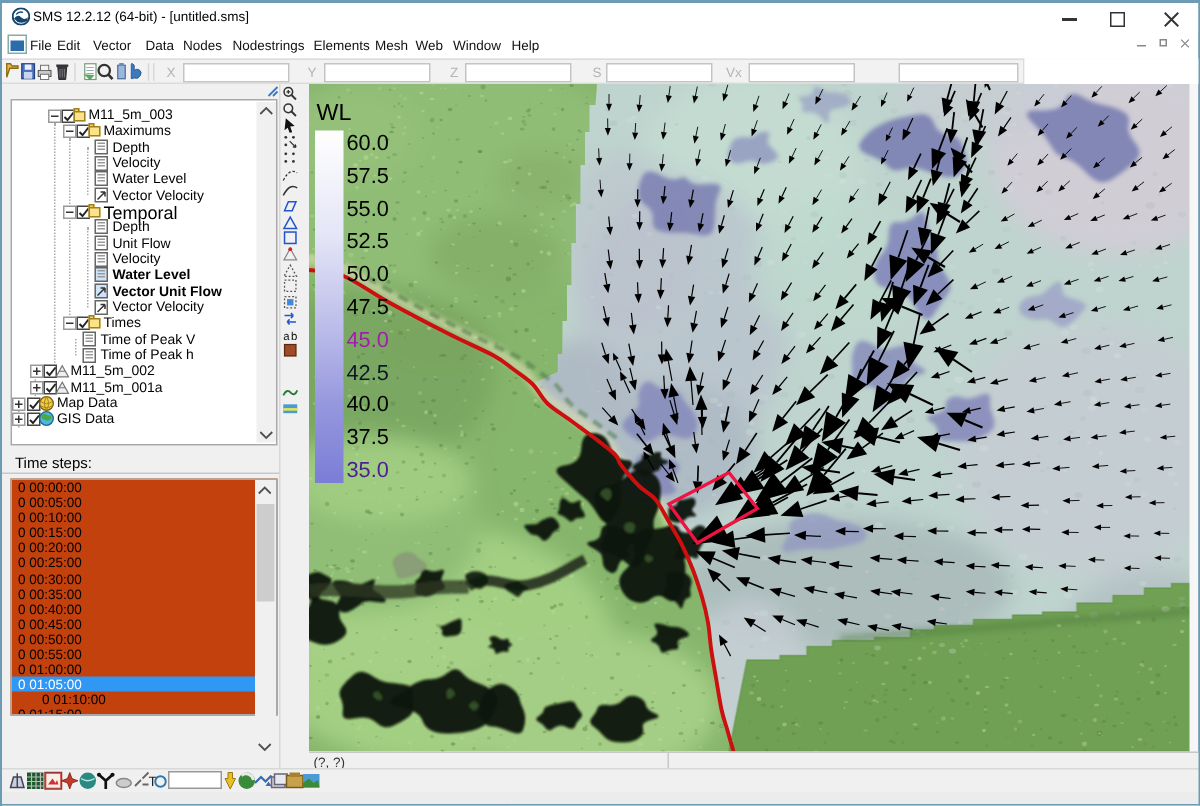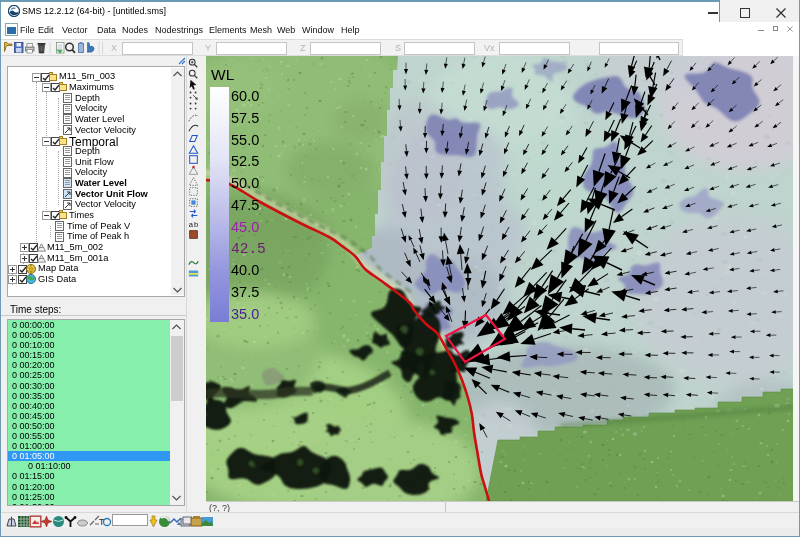--- a/index.html
+++ b/index.html
@@ -1,17 +1,17 @@
 <!DOCTYPE html>
 <html><head><meta charset="utf-8"><style>
 *{margin:0;padding:0;box-sizing:border-box;font-family:"Liberation Sans",sans-serif;}
 html,body{width:800px;height:537px;overflow:hidden;background:#f0f0f0;position:relative;}
 .abs{position:absolute;}
 </style></head><body>
-<div class="abs" style="left:0;top:0;width:720px;height:22px;background:#fff;border-left:1px solid #6d9bb4;border-top:2px solid #6d9bb4;border-right:1px solid #6d9bb4;">
+<div class="abs" style="left:0;top:0;width:800px;height:22px;background:#fff;border-left:1px solid #6d9bb4;border-top:2px solid #6d9bb4;border-right:1px solid #6d9bb4;">
  <svg class="abs" style="left:7px;top:3px" width="12" height="12" viewBox="0 0 13 13">
       <circle cx="6.5" cy="6.5" r="6" fill="#fff" stroke="#14456e" stroke-width="1.4"></circle>
       <path d="M1.5,8 Q4,4.5 6.5,7 Q9,9.5 11.5,7 L11,9.5 Q8,12 4,10.5 Z" fill="#14456e"></path>
       <path d="M3,5 Q5,2.5 8,3.5" stroke="#14456e" fill="none" stroke-width="1"></path>
     </svg>
  <div class="abs" style="left:21px;top:4px;font-size:9px;color:#000;">SMS 12.2.12 (64-bit) - [untitled.sms]</div>
  <div class="abs" style="left:707px;top:10px;width:10px;height:1.5px;background:#333;"></div>
  <div class="abs" style="left:739px;top:6px;width:10px;height:10px;border:1.5px solid #333;"></div>
  <svg class="abs" style="left:775px;top:6px" width="10" height="10" viewBox="0 0 10 10">
       <path d="M0.5,0.5 L9.5,9.5 M9.5,0.5 L0.5,9.5" stroke="#333" stroke-width="1.3"></path>
@@ -232,21 +232,21 @@
 <div class="abs" style="left:171px;top:68px;width:13px;height:227px;background:#f0f0f0;"></div>
 <svg class="abs" style="left:173px;top:71px" width="9" height="6" viewBox="0 0 9 6">
     <path d="M0.5,5 L4.5,1 L8.5,5" stroke="#505050" fill="none" stroke-width="1.2"></path>
   </svg>
 <svg class="abs" style="left:173px;top:287px" width="9" height="6" viewBox="0 0 9 6">
     <path d="M0.5,1 L4.5,5 L8.5,1" stroke="#505050" fill="none" stroke-width="1.2"></path>
   </svg>
 <div class="abs" style="left:0;top:298px;width:186px;height:214px;background:#f0f0f0;"></div>
 <div class="abs" style="left:10px;top:304px;font-size:10px;color:#000;">Time steps:</div>
 <div class="abs" style="left:0;top:315px;width:186px;height:1px;background:#c8c8c8;"></div>
-<div class="abs" style="left:7px;top:319px;width:178px;height:187px;background:#86efac;border:1px solid #a8a8a8;overflow:hidden;font-size:9px;">
+<div class="abs" style="left:7px;top:319px;width:178px;height:158px;background:#c2410c;border:1px solid #a8a8a8;overflow:hidden;font-size:9px;">
     <div style="height:10.1px;line-height:10.3px;padding-left:4px;">0 00:00:00</div>
     <div style="height:10.1px;line-height:10.3px;padding-left:4px;">0 00:05:00</div>
     <div style="height:10.1px;line-height:10.3px;padding-left:4px;">0 00:10:00</div>
     <div style="height:10.1px;line-height:10.3px;padding-left:4px;">0 00:15:00</div>
     <div style="height:10.1px;line-height:10.3px;padding-left:4px;">0 00:20:00</div>
     <div style="height:10.1px;line-height:10.3px;padding-left:4px;">0 00:25:00</div>
     <div style="height:10.1px;line-height:10.3px;padding-left:4px;">0 00:30:00</div>
     <div style="height:10.1px;line-height:10.3px;padding-left:4px;">0 00:35:00</div>
     <div style="height:10.1px;line-height:10.3px;padding-left:4px;">0 00:40:00</div>
     <div style="height:10.1px;line-height:10.3px;padding-left:4px;">0 00:45:00</div>
@@ -2533,21 +2533,21 @@
 <rect x="210" y="87" width="19" height="235" fill="url(#wl)"></rect>
 <text x="211" y="80" font-family="Liberation Sans" font-size="15.5" fill="#000">WL</text>
 </svg>
 <div class="abs" style="left:231px;top:88px;font-size:14.5px;color:#000;">60.0</div>
 <div class="abs" style="left:231px;top:110px;font-size:14.5px;color:#000;">57.5</div>
 <div class="abs" style="left:231px;top:132px;font-size:14.5px;color:#000;">55.0</div>
 <div class="abs" style="left:231px;top:153px;font-size:14.5px;color:#000;">52.5</div>
 <div class="abs" style="left:231px;top:175px;font-size:14.5px;color:#000;">50.0</div>
 <div class="abs" style="left:231px;top:197px;font-size:14.5px;color:#000;">47.5</div>
 <div class="abs" style="left:231px;top:219px;font-size:14.5px;color:#a21caf;">45.0</div>
-<div class="abs" style="left:231px;top:241px;font-size:14.5px;color:#701a75;font-family:Liberation Mono, monospace;">42.5</div>
+<div class="abs" style="left:231px;top:241px;font-size:14.5px;color:#0f172a;">42.5</div>
 <div class="abs" style="left:231px;top:262px;font-size:14.5px;color:#000;">40.0</div>
 <div class="abs" style="left:231px;top:284px;font-size:14.5px;color:#000;">37.5</div>
 <div class="abs" style="left:231px;top:306px;font-size:14.5px;color:#4c1d95;">35.0</div>
 <div class="abs" style="left:793px;top:56px;width:7px;height:445px;background:#f6f6f6;border-right:1px solid #5082a8;"></div>
 <div class="abs" style="left:206px;top:501px;width:594px;height:11px;background:#f0f0f0;border-top:1px solid #c8c8c8;">
   <div class="abs" style="left:3px;top:1px;font-size:9px;color:#333;">(?, ?)</div>
   <div class="abs" style="left:239px;top:0;width:1px;height:11px;background:#c8c8c8;"></div>
 </div>
 <div class="abs" style="left:0;top:512px;width:800px;height:16px;background:#f0f0f0;border-top:1px solid #d8d8d8;"></div>
 <div class="abs" style="left:5px;top:514px;width:12px;height:12px;"><svg width="13" height="13" viewBox="0 0 13 13">

